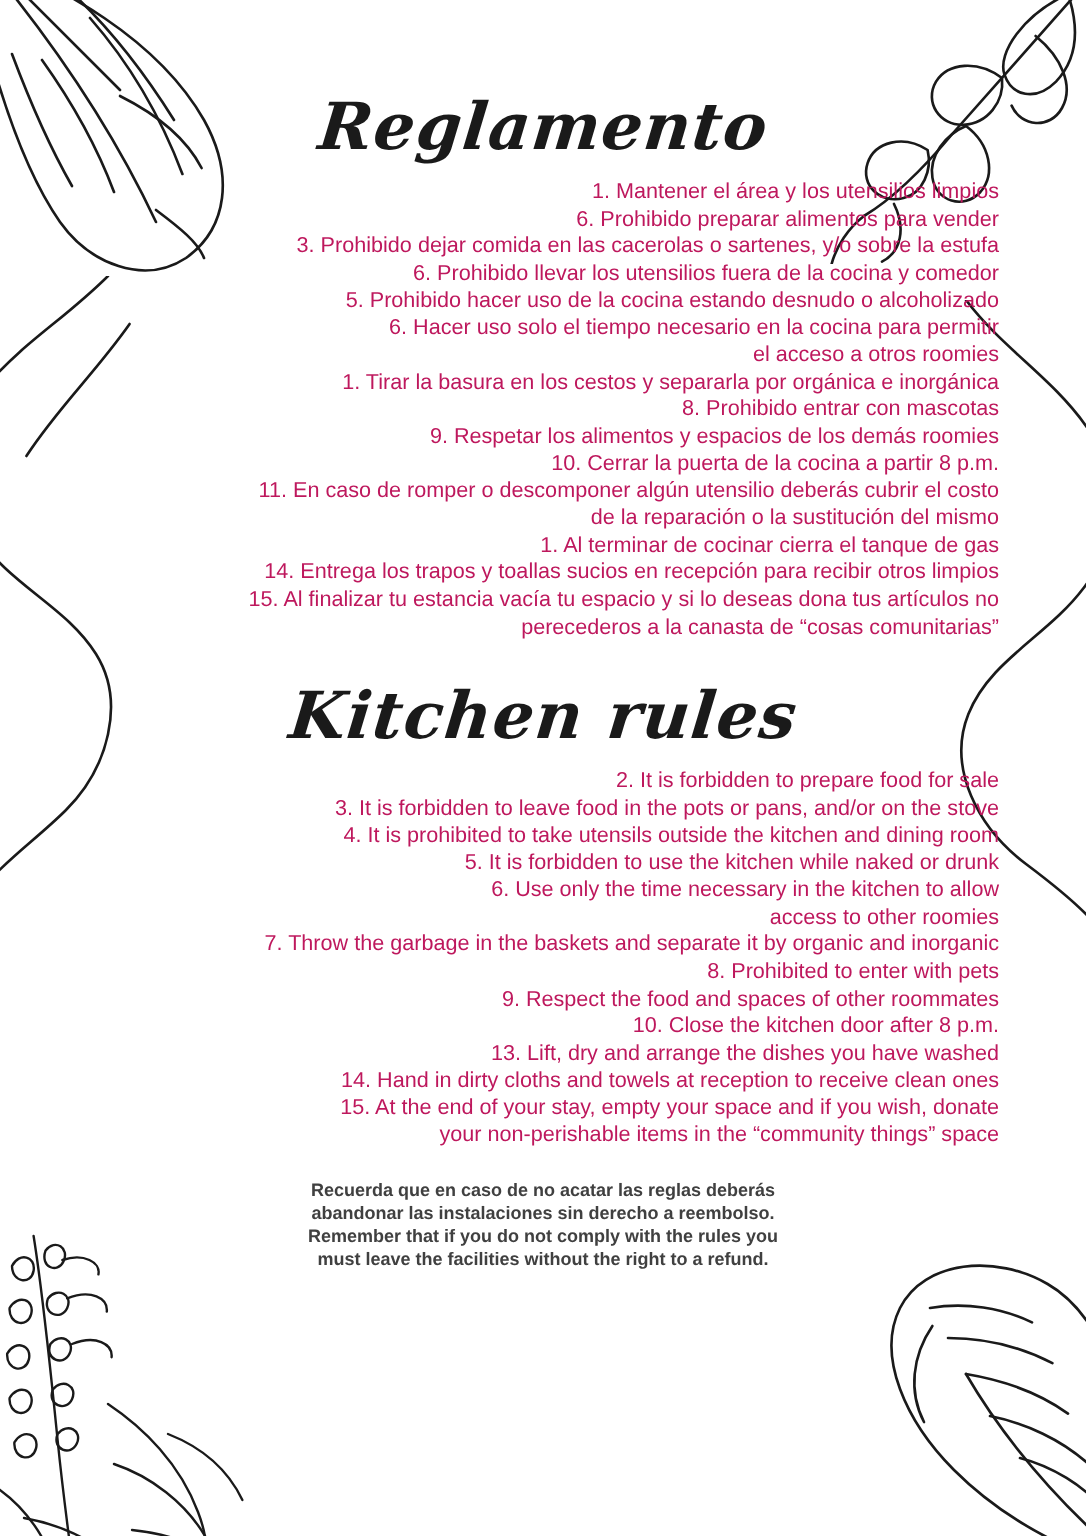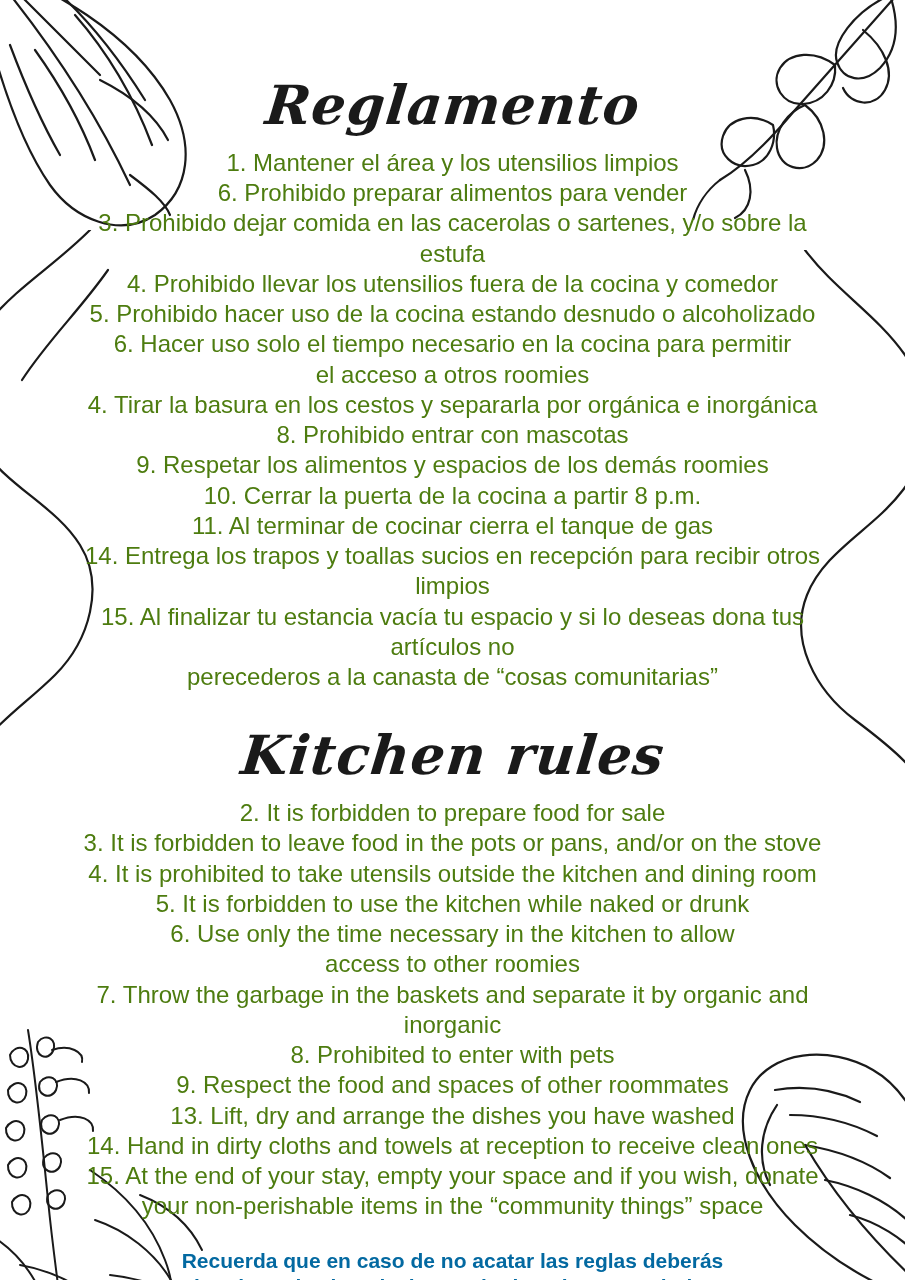--- a/index.html
+++ b/index.html
@@ -57,35 +57,36 @@
     margin-top: 36px;
   }
 
   .rules {
     list-style: none;
     margin: 0;
     padding: 0;
   }
   .rules li {
     font-family: "Liberation Sans", sans-serif;
-    font-size: 24px;
+    font-size: 18px;
     line-height: 1.26;
-    color: #4d7c0f;
+    color: #be185d;
     margin: 0;
     padding: 0;
     white-space: pre-line;
+    text-align: right;
   }
 
   .footer-note {
     margin-top: 26px;
     font-family: "Liberation Sans", sans-serif;
     font-weight: 700;
-    font-size: 21px;
+    font-size: 15px;
     line-height: 1.28;
-    color: #0369a1;
+    color: #404040;
     width: 560px;
     margin-left: auto;
     margin-right: auto;
     white-space: pre-line;
   }
 </style>
 </head>
 <body>
 
 <div class="page">
@@ -152,46 +153,49 @@
   </div>
 
   <div class="content">
 
     <h1 class="title">Reglamento</h1>
 
     <ul class="rules">
       <li>1.  Mantener el área y los utensilios limpios</li>
       <li>6. Prohibido preparar alimentos para vender</li>
       <li>3. Prohibido dejar comida en las cacerolas o sartenes, y/o sobre la estufa</li>
-      <li>4. Prohibido llevar los utensilios fuera de la cocina y comedor</li>
+      <li>6. Prohibido llevar los utensilios fuera de la cocina y comedor</li>
       <li>5. Prohibido hacer uso de la cocina estando desnudo o alcoholizado</li>
       <li>6. Hacer uso solo el tiempo necesario en la cocina para permitir
 el acceso a otros roomies</li>
-      <li>4. Tirar la basura en los cestos y separarla por orgánica e inorgánica</li>
+      <li>1. Tirar la basura en los cestos y separarla por orgánica e inorgánica</li>
       <li>8. Prohibido entrar con mascotas</li>
       <li>9. Respetar los alimentos y espacios de los demás roomies</li>
       <li>10. Cerrar la puerta de la cocina a partir 8 p.m.</li>
-      <li>11. Al terminar de cocinar cierra el tanque de gas</li>
+      <li>11. En caso de romper o descomponer algún utensilio deberás cubrir el costo
+de la reparación o la sustitución del mismo</li>
+      <li>1. Al terminar de cocinar cierra el tanque de gas</li>
       <li>14. Entrega los trapos y toallas sucios en recepción para recibir otros limpios</li>
       <li>15. Al finalizar tu estancia vacía tu espacio y si lo deseas dona tus artículos no
 perecederos a la canasta de “cosas comunitarias”</li>
     </ul>
 
     <h1 class="title title-2">Kitchen rules</h1>
 
     <ul class="rules">
       <li>2. It is forbidden to prepare food for sale</li>
       <li>3. It is forbidden to leave food in the pots or pans, and/or on the stove</li>
       <li>4. It is prohibited to take utensils outside the kitchen and dining room</li>
       <li>5. It is forbidden to use the kitchen while naked or drunk</li>
       <li>6. Use only the time necessary in the kitchen to allow
 access to other roomies</li>
       <li>7. Throw the garbage in the baskets and separate it by organic and inorganic</li>
       <li>8. Prohibited to enter with pets</li>
       <li>9. Respect the food and spaces of other roommates</li>
+      <li>10. Close the kitchen door after 8 p.m.</li>
       <li>13. Lift, dry and arrange the dishes you have washed</li>
       <li>14. Hand in dirty cloths and towels at reception to receive clean ones</li>
       <li>15. At the end of your stay, empty your space and if you wish, donate
 your non-perishable items in the “community things” space</li>
     </ul>
 
     <div class="footer-note">Recuerda que en caso de no acatar las reglas deberás
 abandonar las instalaciones sin derecho a reembolso.
 Remember that if you do not comply with the rules you
 must leave the facilities without the right to a refund.</div>

